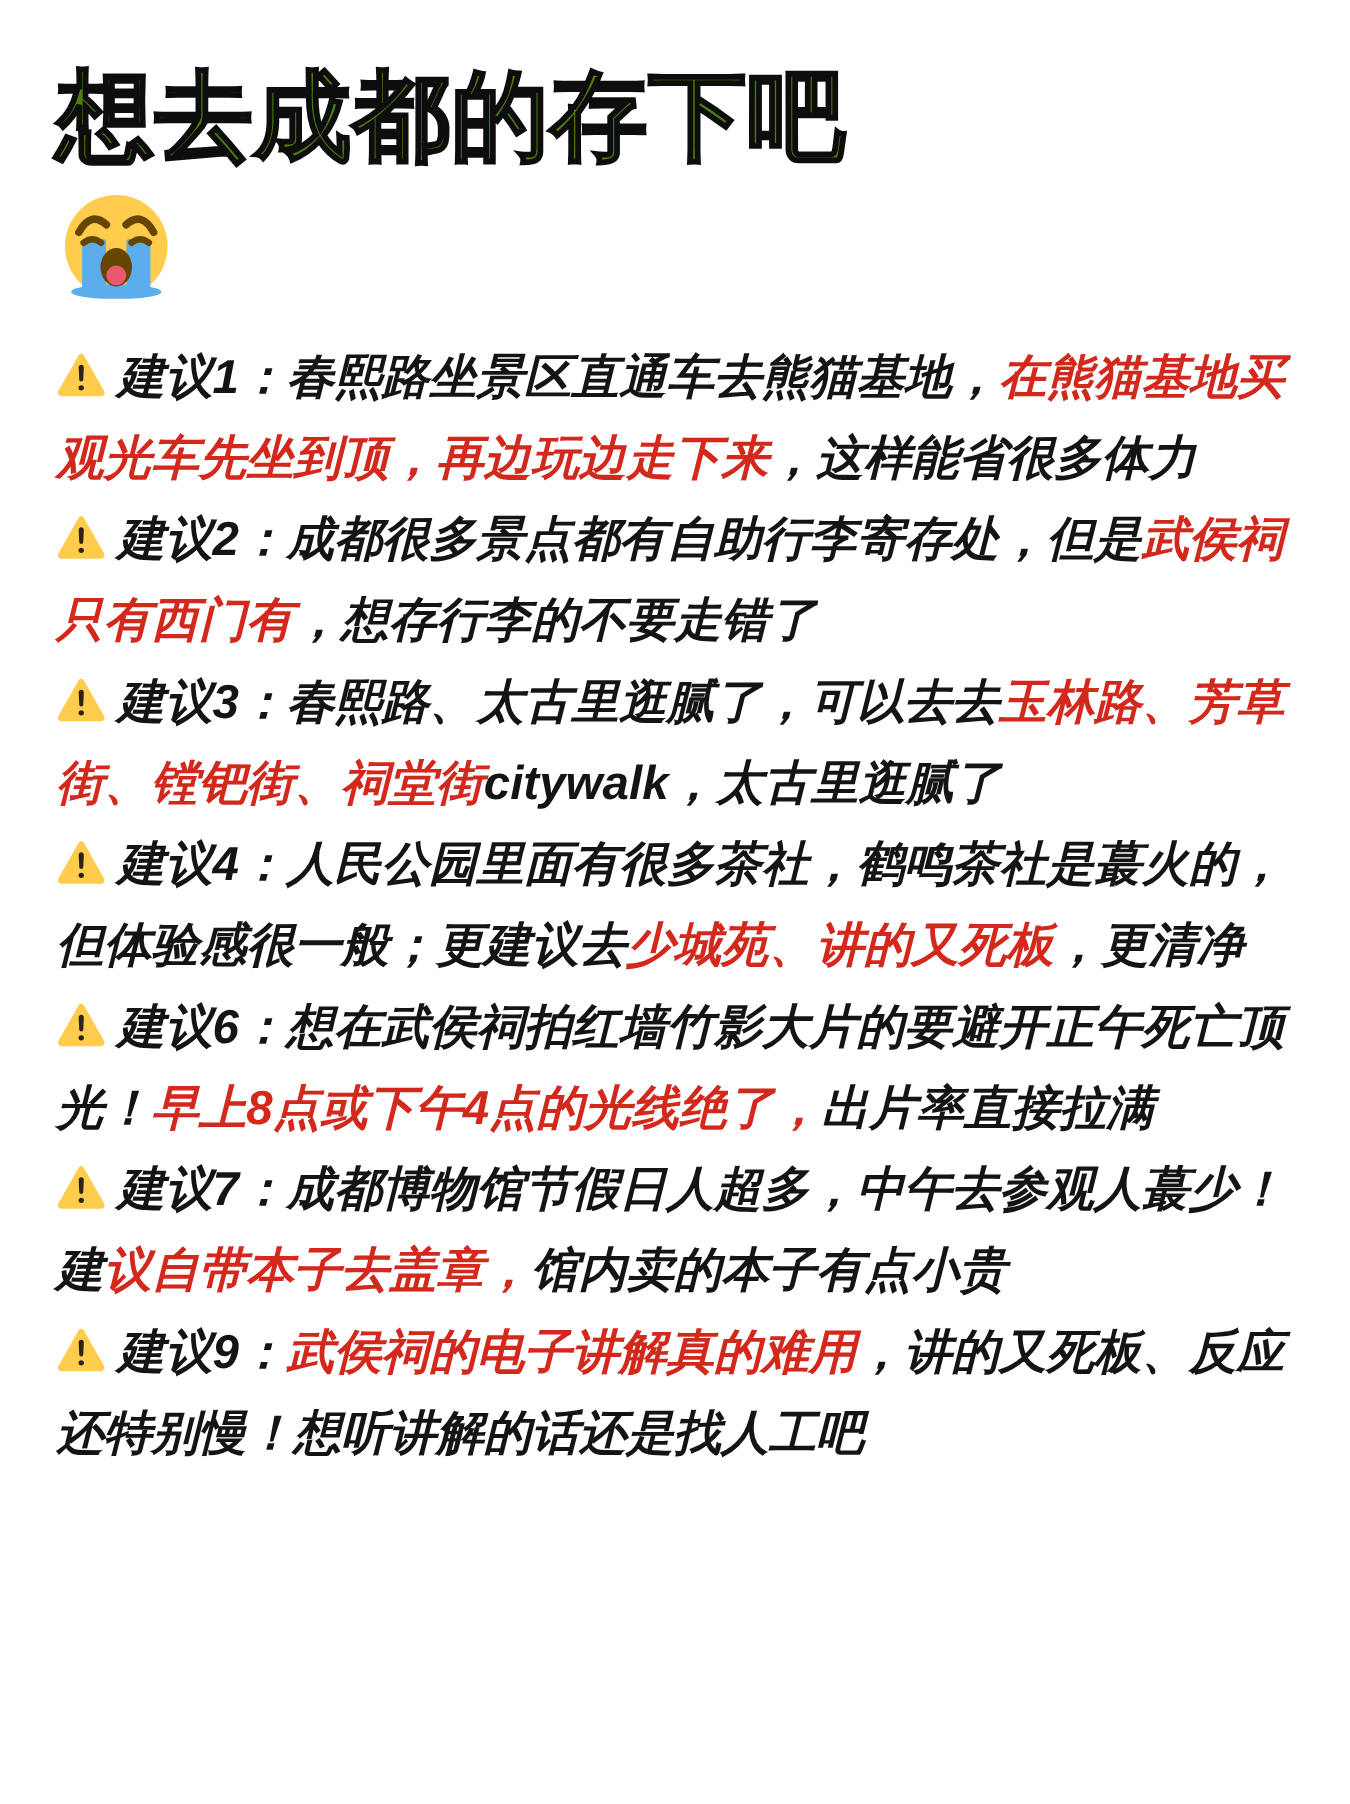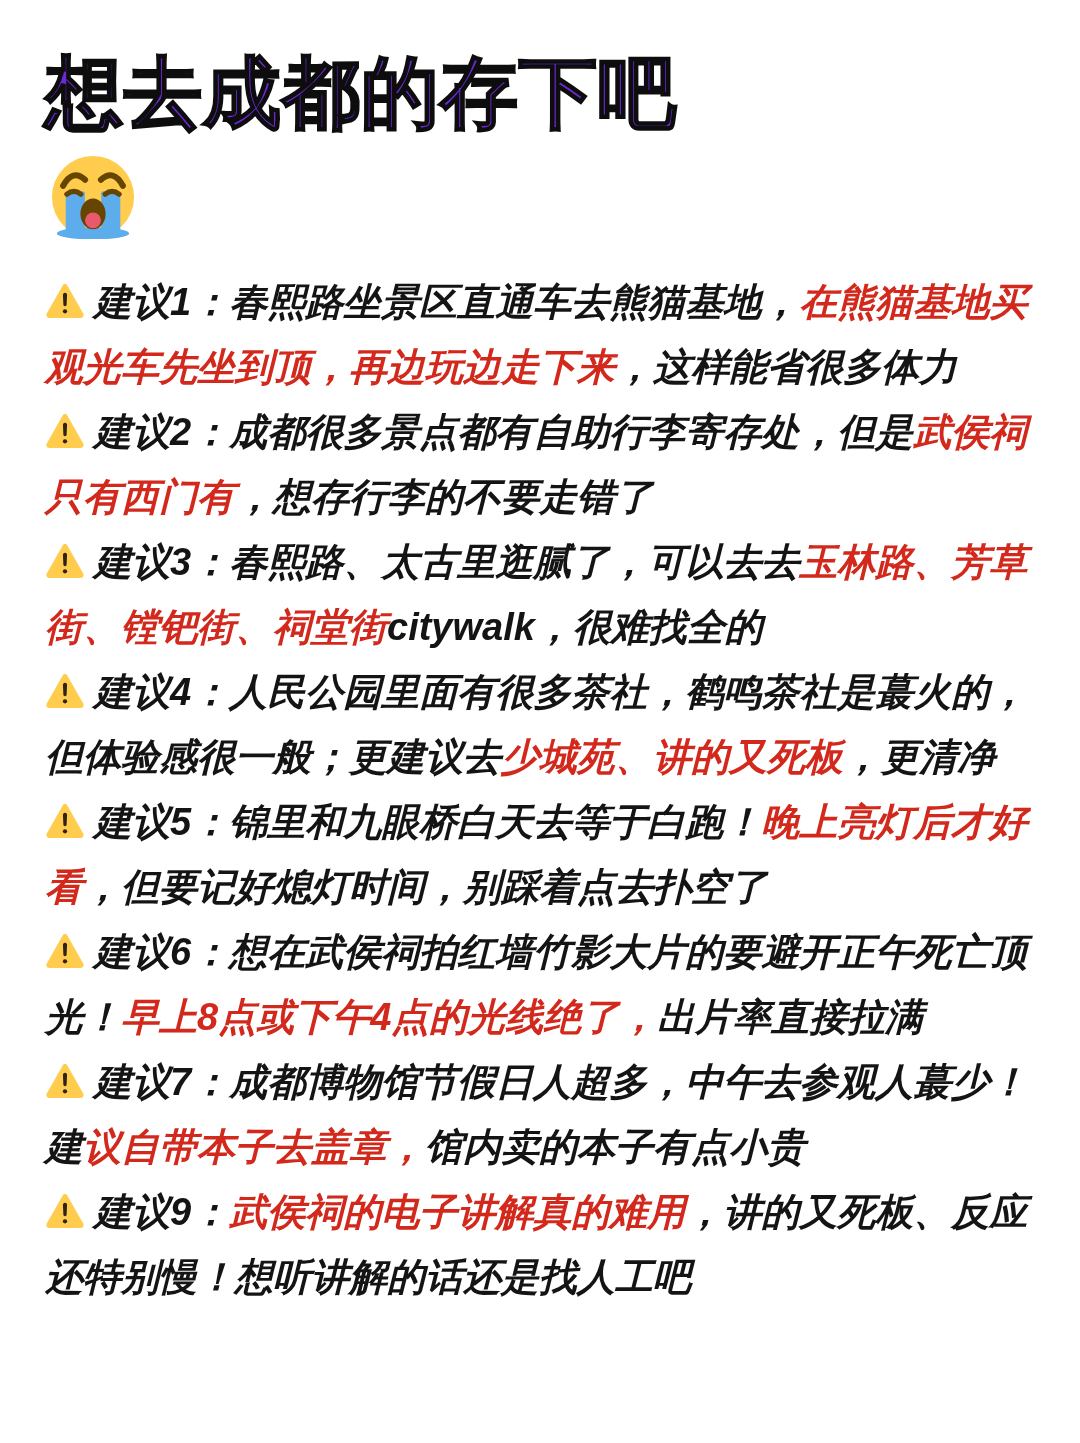--- a/index.html
+++ b/index.html
@@ -10,21 +10,21 @@
     font-family: "Liberation Sans", sans-serif;
     overflow: hidden;
   }
   .page { padding: 40px 45px 0 45px; }
 
   .title {
     margin: 0 0 16px 0;
     font-size: 78px;
     line-height: 107px;
     font-weight: 900;
-    color: #6d28d9;
+    color: #4d7c0f;
     letter-spacing: 1px;
     -webkit-text-stroke: 2.2px #0d0d0d;
   }
   .title .emoji-svg {
     width: 84px; height: 84px;
     vertical-align: -12px;
     margin-left: 6px;
     -webkit-text-stroke: 0;
   }
 
@@ -75,31 +75,26 @@
   </svg><span class="seg-black">建议1：春熙路坐景区直通车去熊猫基地，</span><span class="seg-red">在熊猫基地买观光车先坐到顶，再边玩边走下来</span><span class="seg-black">，这样能省很多体力</span></p>
       <p class="suggestion"><svg class="warn-svg" viewBox="0 0 36 36" aria-hidden="true">
     <path fill="#FFCC4D" d="M2.653 35h30.694c2.339 0 3.667-2.68 2.25-4.54L20.25 3.43c-1.112-1.907-3.388-1.907-4.5 0L.403 30.46C-1.014 32.32.314 35 2.653 35z"></path>
     <path fill="#2F2319" d="M18 10.5c1.15 0 2.05.93 2 2.08l-.42 9.42c-.04.87-.71 1.55-1.58 1.55s-1.54-.68-1.58-1.55L16 12.58c-.05-1.15.85-2.08 2-2.08z"></path>
     <circle fill="#2F2319" cx="18" cy="28.5" r="2.1"></circle>
   </svg><span class="seg-black">建议2：成都很多景点都有自助行李寄存处，但是</span><span class="seg-red">武侯祠只有西门有</span><span class="seg-black">，想存行李的不要走错了</span></p>
       <p class="suggestion"><svg class="warn-svg" viewBox="0 0 36 36" aria-hidden="true">
     <path fill="#FFCC4D" d="M2.653 35h30.694c2.339 0 3.667-2.68 2.25-4.54L20.25 3.43c-1.112-1.907-3.388-1.907-4.5 0L.403 30.46C-1.014 32.32.314 35 2.653 35z"></path>
     <path fill="#2F2319" d="M18 10.5c1.15 0 2.05.93 2 2.08l-.42 9.42c-.04.87-.71 1.55-1.58 1.55s-1.54-.68-1.58-1.55L16 12.58c-.05-1.15.85-2.08 2-2.08z"></path>
     <circle fill="#2F2319" cx="18" cy="28.5" r="2.1"></circle>
-  </svg><span class="seg-black">建议3：春熙路、太古里逛腻了，可以去去</span><span class="seg-red">玉林路、芳草街、镗钯街、祠堂街</span><span class="seg-black">citywalk，很难找全的</span></p>
+  </svg><span class="seg-black">建议3：春熙路、太古里逛腻了，可以去去</span><span class="seg-red">玉林路、芳草街、镗钯街、祠堂街</span><span class="seg-black">citywalk，太古里逛腻了</span></p>
       <p class="suggestion"><svg class="warn-svg" viewBox="0 0 36 36" aria-hidden="true">
     <path fill="#FFCC4D" d="M2.653 35h30.694c2.339 0 3.667-2.68 2.25-4.54L20.25 3.43c-1.112-1.907-3.388-1.907-4.5 0L.403 30.46C-1.014 32.32.314 35 2.653 35z"></path>
     <path fill="#2F2319" d="M18 10.5c1.15 0 2.05.93 2 2.08l-.42 9.42c-.04.87-.71 1.55-1.58 1.55s-1.54-.68-1.58-1.55L16 12.58c-.05-1.15.85-2.08 2-2.08z"></path>
     <circle fill="#2F2319" cx="18" cy="28.5" r="2.1"></circle>
   </svg><span class="seg-black">建议4：人民公园里面有很多茶社，鹤鸣茶社是蕞火的，但体验感很一般；更建议去</span><span class="seg-red">少城苑、讲的又死板</span><span class="seg-black">，更清净</span></p>
-      <p class="suggestion"><svg class="warn-svg" viewBox="0 0 36 36" aria-hidden="true">
-    <path fill="#FFCC4D" d="M2.653 35h30.694c2.339 0 3.667-2.68 2.25-4.54L20.25 3.43c-1.112-1.907-3.388-1.907-4.5 0L.403 30.46C-1.014 32.32.314 35 2.653 35z"></path>
-    <path fill="#2F2319" d="M18 10.5c1.15 0 2.05.93 2 2.08l-.42 9.42c-.04.87-.71 1.55-1.58 1.55s-1.54-.68-1.58-1.55L16 12.58c-.05-1.15.85-2.08 2-2.08z"></path>
-    <circle fill="#2F2319" cx="18" cy="28.5" r="2.1"></circle>
-  </svg><span class="seg-black">建议5：锦里和九眼桥白天去等于白跑！</span><span class="seg-red">晚上亮灯后才好看</span><span class="seg-black">，但要记好熄灯时间，别踩着点去扑空了</span></p>
       <p class="suggestion"><svg class="warn-svg" viewBox="0 0 36 36" aria-hidden="true">
     <path fill="#FFCC4D" d="M2.653 35h30.694c2.339 0 3.667-2.68 2.25-4.54L20.25 3.43c-1.112-1.907-3.388-1.907-4.5 0L.403 30.46C-1.014 32.32.314 35 2.653 35z"></path>
     <path fill="#2F2319" d="M18 10.5c1.15 0 2.05.93 2 2.08l-.42 9.42c-.04.87-.71 1.55-1.58 1.55s-1.54-.68-1.58-1.55L16 12.58c-.05-1.15.85-2.08 2-2.08z"></path>
     <circle fill="#2F2319" cx="18" cy="28.5" r="2.1"></circle>
   </svg><span class="seg-black">建议6：想在武侯祠拍红墙竹影大片的要避开正午死亡顶光！</span><span class="seg-red">早上8点或下午4点的光线绝了，</span><span class="seg-black">出片率直接拉满</span></p>
       <p class="suggestion"><svg class="warn-svg" viewBox="0 0 36 36" aria-hidden="true">
     <path fill="#FFCC4D" d="M2.653 35h30.694c2.339 0 3.667-2.68 2.25-4.54L20.25 3.43c-1.112-1.907-3.388-1.907-4.5 0L.403 30.46C-1.014 32.32.314 35 2.653 35z"></path>
     <path fill="#2F2319" d="M18 10.5c1.15 0 2.05.93 2 2.08l-.42 9.42c-.04.87-.71 1.55-1.58 1.55s-1.54-.68-1.58-1.55L16 12.58c-.05-1.15.85-2.08 2-2.08z"></path>
     <circle fill="#2F2319" cx="18" cy="28.5" r="2.1"></circle>
   </svg><span class="seg-black">建议7：成都博物馆节假日人超多，中午去参观人蕞少！建</span><span class="seg-red">议自带本子去盖章，</span><span class="seg-black">馆内卖的本子有点小贵</span></p>

